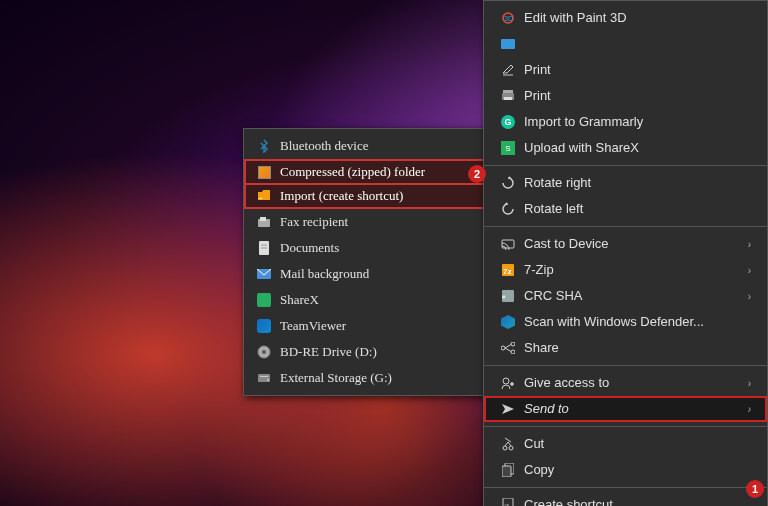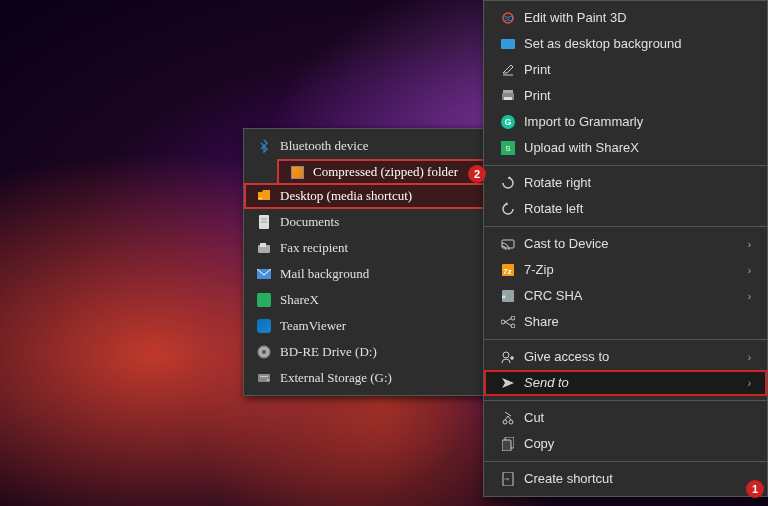--- a/index.html
+++ b/index.html
@@ -218,60 +218,60 @@
 
   <div class="menu-item">
     <div class="icon-box">
       <svg width="12" height="14" viewBox="0 0 12 14">
           <path d="M6 1 L9 4 L6 7 L9 10 L6 13 L6 7 L3 10 M6 7 L3 4" stroke="#2980b9" stroke-width="1.5" fill="none"></path>
         </svg>
     </div>
     <span>Bluetooth device</span>
   </div>
 
-  <div class="menu-item highlighted" style="border: 2px solid #cc3333; background:#3a1a1a; padding:3px 10px;margin-left:33px;">
+  <div class="menu-item highlighted" style="border: 2px solid #cc3333; background:#3a1a1a; padding:3px 10px;">
     <div class="icon-box">
       <div style="width:13px;height:13px;background:linear-gradient(135deg,#f39c12,#e67e22);border:1px solid #888;"></div>
     </div>
     <span>Compressed (zipped) folder</span>
   </div>
 
   <div class="menu-item highlighted" style="border: 2px solid #cc3333; background:#3a1a1a; padding:3px 10px; margin-top:-2px;">
     <div class="icon-box">
       <svg width="14" height="12" viewBox="0 0 14 12">
           <path d="M1 2 L5 2 L6 0 L13 0 L13 10 L1 10 Z" fill="#f39c12"></path>
           <text x="1" y="10" font-size="5" fill="white">⇒</text>
         </svg>
     </div>
-    <span>Desktop (media shortcut)</span>
+    <span>Import (create shortcut)</span>
+  </div>
+
+  <div class="menu-item">
+    <div class="icon-box">
+      <svg width="14" height="12" viewBox="0 0 14 12">
+          <rect x="1" y="3" width="12" height="8" fill="#aaa" rx="1"></rect>
+          <rect x="3" y="1" width="6" height="4" fill="#ddd"></rect>
+        </svg>
+    </div>
+    <span>Fax recipient</span>
   </div>
 
   <div class="menu-item">
     <div class="icon-box">
       <svg width="12" height="14" viewBox="0 0 12 14">
           <rect x="1" y="0" width="10" height="14" fill="#ddd" rx="1"></rect>
           <line x1="3" y1="4" x2="9" y2="4" stroke="#999" stroke-width="1"></line>
           <line x1="3" y1="7" x2="9" y2="7" stroke="#999" stroke-width="1"></line>
         </svg>
     </div>
     <span>Documents</span>
   </div>
 
   <div class="menu-item">
     <div class="icon-box">
-      <svg width="14" height="12" viewBox="0 0 14 12">
-          <rect x="1" y="3" width="12" height="8" fill="#aaa" rx="1"></rect>
-          <rect x="3" y="1" width="6" height="4" fill="#ddd"></rect>
-        </svg>
-    </div>
-    <span>Fax recipient</span>
-  </div>
-
-  <div class="menu-item">
-    <div class="icon-box">
       <svg width="14" height="10" viewBox="0 0 14 10">
           <rect x="0" y="0" width="14" height="10" fill="#4a90d9" rx="1"></rect>
           <polyline points="0,0 7,6 14,0" fill="none" stroke="#fff" stroke-width="1"></polyline>
         </svg>
     </div>
     <span>Mail background</span>
   </div>
 
   <div class="menu-item">
     <div class="icon-box">
@@ -324,21 +324,20 @@
     </div>
   </div>
 
   <div class="menu-item">
     <div class="menu-item-left">
       <div class="icon-box">
         <svg width="14" height="10" viewBox="0 0 14 10">
             <rect x="0" y="0" width="14" height="10" fill="#3498db" rx="1"></rect>
           </svg>
       </div>
-      <span>Set as desktop background</span>
     </div>
   </div>
 
   <div class="menu-item">
     <div class="menu-item-left">
       <div class="icon-box">
         <svg width="12" height="12" viewBox="0 0 12 12">
             <path d="M1 9 L3 7 L9 1 L11 3 L5 9 Z" fill="none" stroke="#ccc" stroke-width="1"></path>
             <line x1="1" y1="11" x2="11" y2="11" stroke="#ccc" stroke-width="1"></line>
           </svg>
@@ -439,20 +438,28 @@
         <svg width="14" height="14" viewBox="0 0 14 14">
             <rect x="1" y="1" width="12" height="12" fill="#95a5a6" rx="1"></rect>
             <text x="1" y="10" font-size="6" fill="#fff">#</text>
           </svg>
       </div>
       <span>CRC SHA</span>
     </div>
     <span class="chevron">›</span>
   </div>
 
+  <div class="menu-item">
+    <div class="menu-item-left">
+      <div class="icon-box">
+        <div class="defender-icon"></div>
+      </div>
+      <span>Scan with Windows Defender...</span>
+    </div>
+  </div>
 
   <div class="menu-item">
     <div class="menu-item-left">
       <div class="icon-box">
         <svg width="14" height="12" viewBox="0 0 14 12">
             <circle cx="12" cy="2" r="2" fill="none" stroke="#ccc" stroke-width="1"></circle>
             <circle cx="12" cy="10" r="2" fill="none" stroke="#ccc" stroke-width="1"></circle>
             <circle cx="2" cy="6" r="2" fill="none" stroke="#ccc" stroke-width="1"></circle>
             <line x1="4" y1="6" x2="10" y2="2.5" stroke="#ccc" stroke-width="1"></line>
             <line x1="4" y1="6" x2="10" y2="9.5" stroke="#ccc" stroke-width="1"></line>

